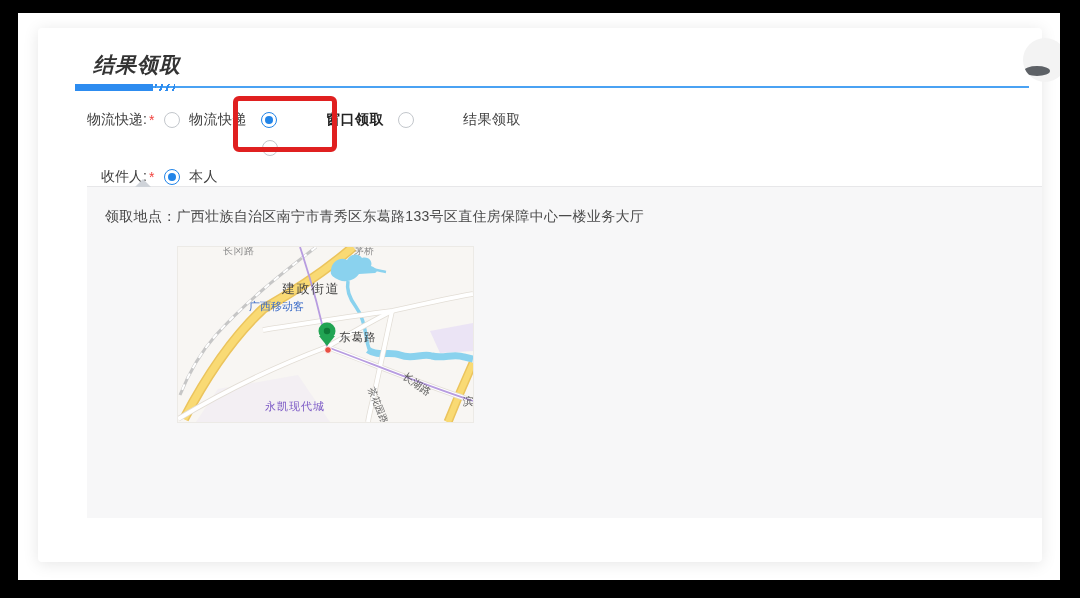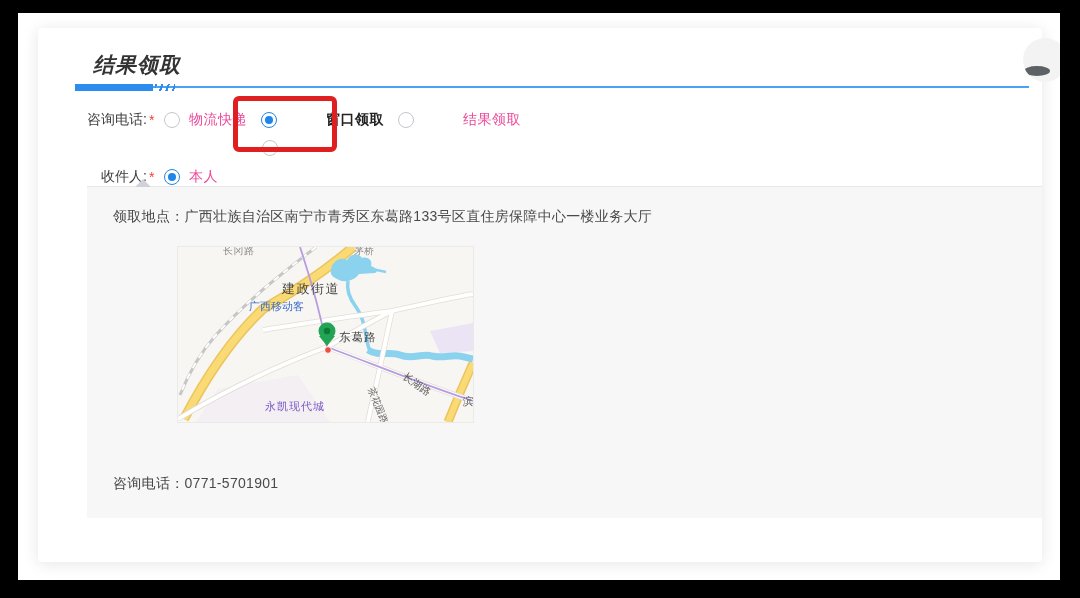--- a/index.html
+++ b/index.html
@@ -28,31 +28,31 @@
   .row-recipient{top:138px;}
   .form-label{display:inline-block;width:62px;text-align:right;font-size:14px;color:#404040;}
   .req{color:#f0413d;font-size:14px;margin-left:2px;width:9px;}
   .radio{display:flex;align-items:center;margin-left:6px;cursor:pointer;}
   .radio + .radio{margin-left:14px;gap:40px;}
   .rb{width:16px;height:16px;border:1px solid #c3c7cc;border-radius:50%;background:#fff;
       box-sizing:border-box;position:relative;flex:0 0 16px;}
   .radio.checked .rb{border:1.5px solid #2184e8;}
   .radio.checked .rb::after{content:"";position:absolute;left:50%;top:50%;width:8px;height:8px;margin:-4px 0 0 -4px;
       border-radius:50%;background:#2184e8;}
-  .rb-label{margin-left:9px;font-size:14px;color:#ec4899;letter-spacing:.5px;}
+  .rb-label{margin-left:9px;font-size:14px;color:#404040;letter-spacing:.5px;}
   .radio.emph .rb-label{font-weight:700;color:#222;}
   .hl-box{position:absolute;left:195px;top:68px;width:94px;height:46px;border:5px solid #e02020;
       border-radius:6px;z-index:5;pointer-events:none;}
 
   
   .panel{position:absolute;left:49px;top:158px;width:955px;height:332px;background:#f7f7f8;
       border-top:1px solid #e7e7e9;box-sizing:border-box;}
   .panel .caret{position:absolute;left:48px;top:-8px;width:0;height:0;
       border-left:8px solid transparent;border-right:8px solid transparent;border-bottom:8px solid #cfd3d9;}
-  .info-row{position:absolute;left:26px;font-size:14px;color:#4a4a4a;letter-spacing:.3px;}
+  .info-row{position:absolute;left:18px;font-size:14px;color:#4a4a4a;letter-spacing:.3px;}
   .info-loc{top:21px;}
   .info-time{top:251px;}
   .info-phone{top:288px;}
   .info-row .lbl{color:#454545;}
   .map-box{position:absolute;left:91px;top:60px;width:295px;height:175px;background:#1d4ed8;
       outline:1px solid #eceae6;cursor:grab;}
   .map-box svg{display:block;}
 </style>
 </head>
 <body>
@@ -63,21 +63,21 @@
     <div class="hdr">
       <span class="hdr-title">结果领取</span>
       <span class="hdr-thick"></span>
       <span class="hdr-stripes"></span>
     </div>
     <div class="float-circle">
       <span class="crescent"></span>
     </div>
 
     <div class="frm-row row-method">
-      <span class="form-label">咨询电话:</span>
+      <span class="form-label">物流快递:</span>
       <span class="req">*</span>
       <label class="radio">
         <span class="rb"></span>
         <span class="rb-label">物流快递</span>
       </label>
       <label class="radio checked emph">
         <span class="rb"></span>
         <span class="rb-label">窗口领取</span>
       </label>
       <label class="radio">
@@ -154,19 +154,16 @@
           <g>
             <path d="M 141,89 L 149,99 L 157,89 Z" fill="#21a453"></path>
             <circle cx="149" cy="84" r="8.5" fill="#21a453"></circle>
             <circle cx="149" cy="84" r="3.2" fill="#0e7a38"></circle>
           </g>
           <circle cx="150" cy="103" r="3.4" fill="#e94f43" stroke="#ffffff" stroke-width="1"></circle>
         </svg>
       </div>
 
 
-      <div class="info-row info-phone">
-        <span class="lbl">咨询电话：</span><span>0771-5701901</span>
-      </div>
     </div>
 
   </div>
 </div>
 
 </body></html>

